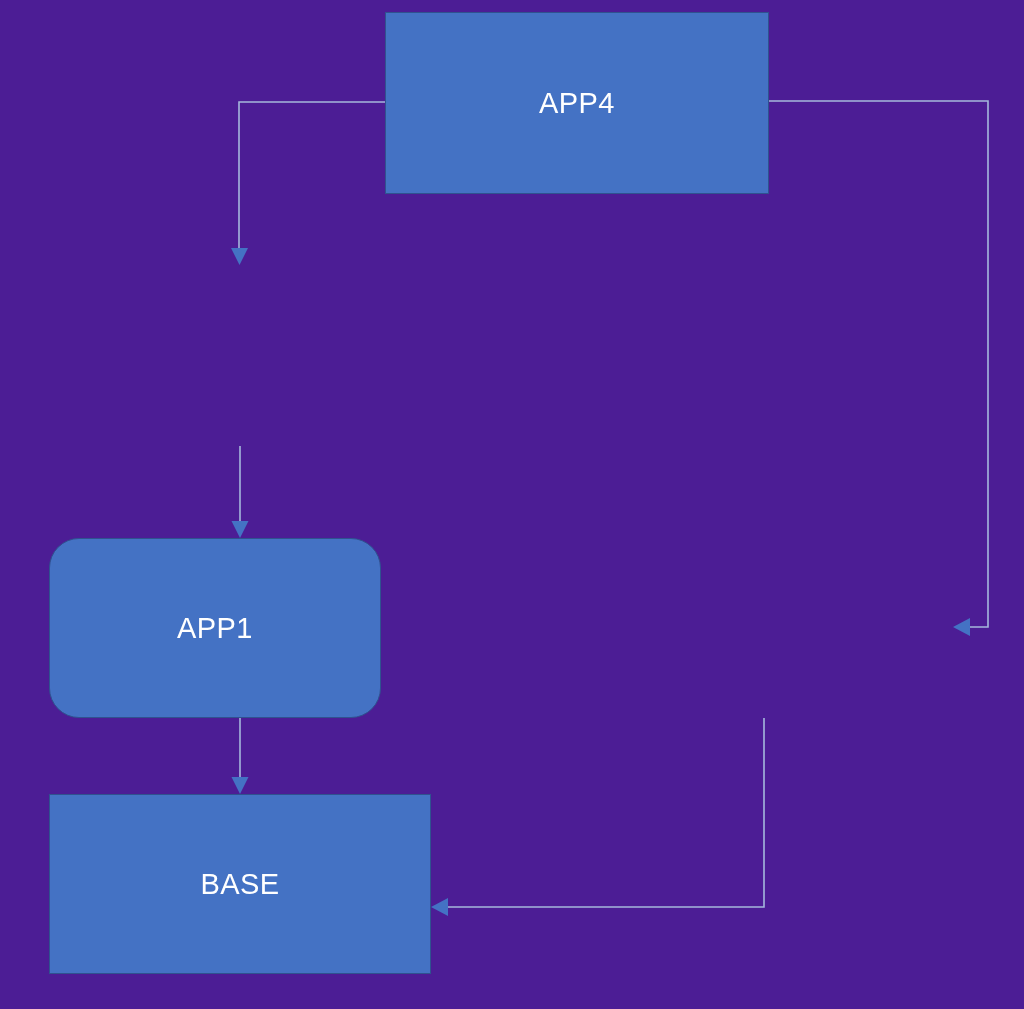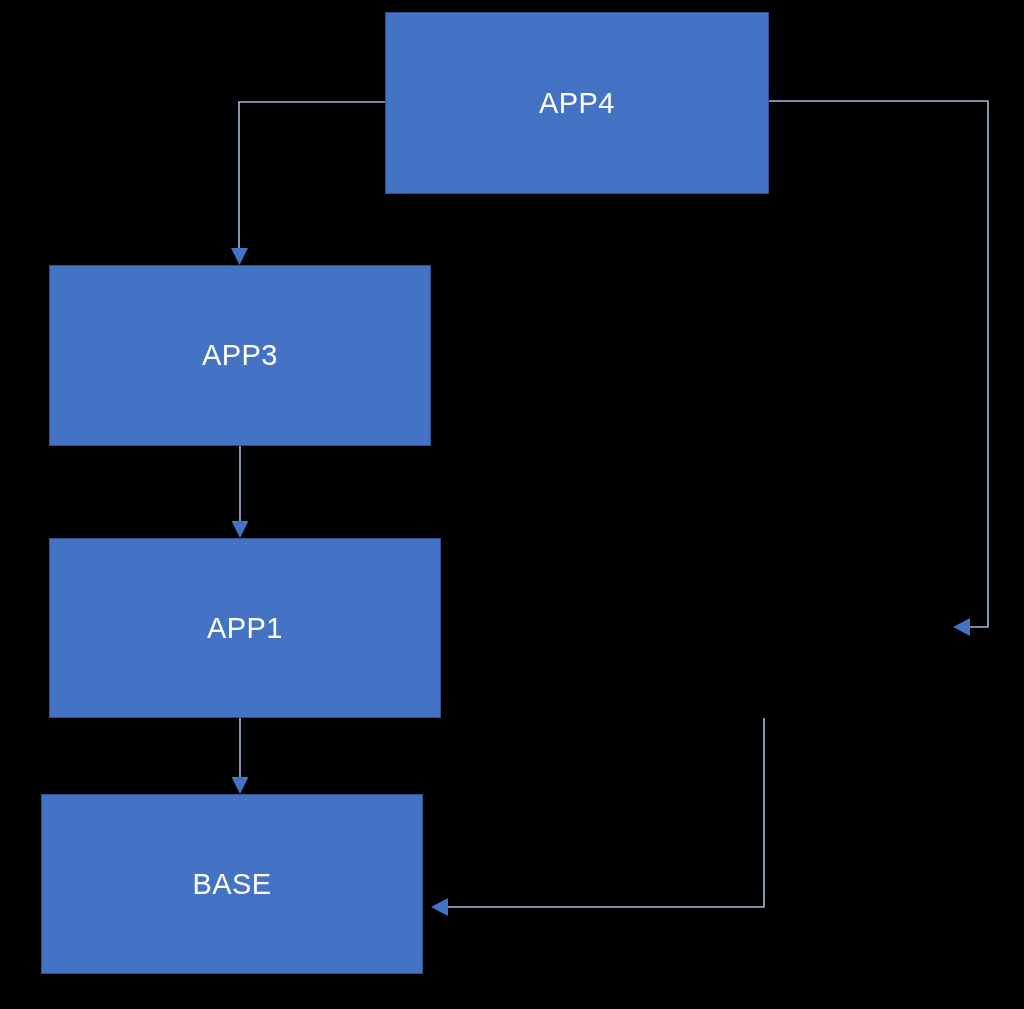--- a/index.html
+++ b/index.html
@@ -7,21 +7,21 @@
     padding: 0;
     background: #ffffff;
   }
   body {
     font-family: "Liberation Sans", sans-serif;
   }
   #canvas {
     position: relative;
     width: 1024px;
     height: 1009px;
-    background: #000000;
+    background: #4c1d95;
     overflow: hidden;
   }
   #connector-layer {
     position: absolute;
     left: 0;
     top: 0;
     width: 1024px;
     height: 1009px;
     pointer-events: none;
   }
@@ -40,22 +40,22 @@
     font-family: "Liberation Sans", sans-serif;
     font-size: 29px;
     font-weight: 400;
     letter-spacing: 0.4px;
     line-height: 1;
     user-select: none;
   }
   
   #node-app4 { left: 385px; top: 12px;  width: 384px; height: 182px; }
   #node-app3 { left: 49px;  top: 265px; width: 382px; height: 181px; }
-  #node-app1 { left: 49px;  top: 538px; width: 392px; height: 180px; }
-  #node-base { left: 41px;  top: 794px; width: 382px; height: 180px; }
+  #node-app1 { left: 49px;  top: 538px; width: 332px; height: 180px; border-radius: 30px; }
+  #node-base { left: 49px;  top: 794px; width: 382px; height: 180px; }
   #node-app2 { left: 573px; top: 537px; width: 382px; height: 181px; }
 </style>
 </head>
 <body>
 
 <div id="canvas">
 
   <svg id="connector-layer" viewBox="0 0 1024 1009" width="1024" height="1009" xmlns="http://www.w3.org/2000/svg">
 
     <g>
@@ -81,23 +81,20 @@
     <g>
       <polyline points="764,718 764,907 447,907" fill="none" stroke="#A5B8DC" stroke-width="1.6" stroke-linejoin="miter" stroke-linecap="butt"></polyline>
       <polygon points="448,898 448,916 431,907" fill="#4472C4"></polygon>
     </g>
   </svg>
 
   <div class="node" id="node-app4">
     <span class="node-label">APP4</span>
   </div>
 
-  <div class="node" id="node-app3">
-    <span class="node-label">APP3</span>
-  </div>
 
   <div class="node" id="node-app1">
     <span class="node-label">APP1</span>
   </div>
 
   <div class="node" id="node-base">
     <span class="node-label">BASE</span>
   </div>
 
 

